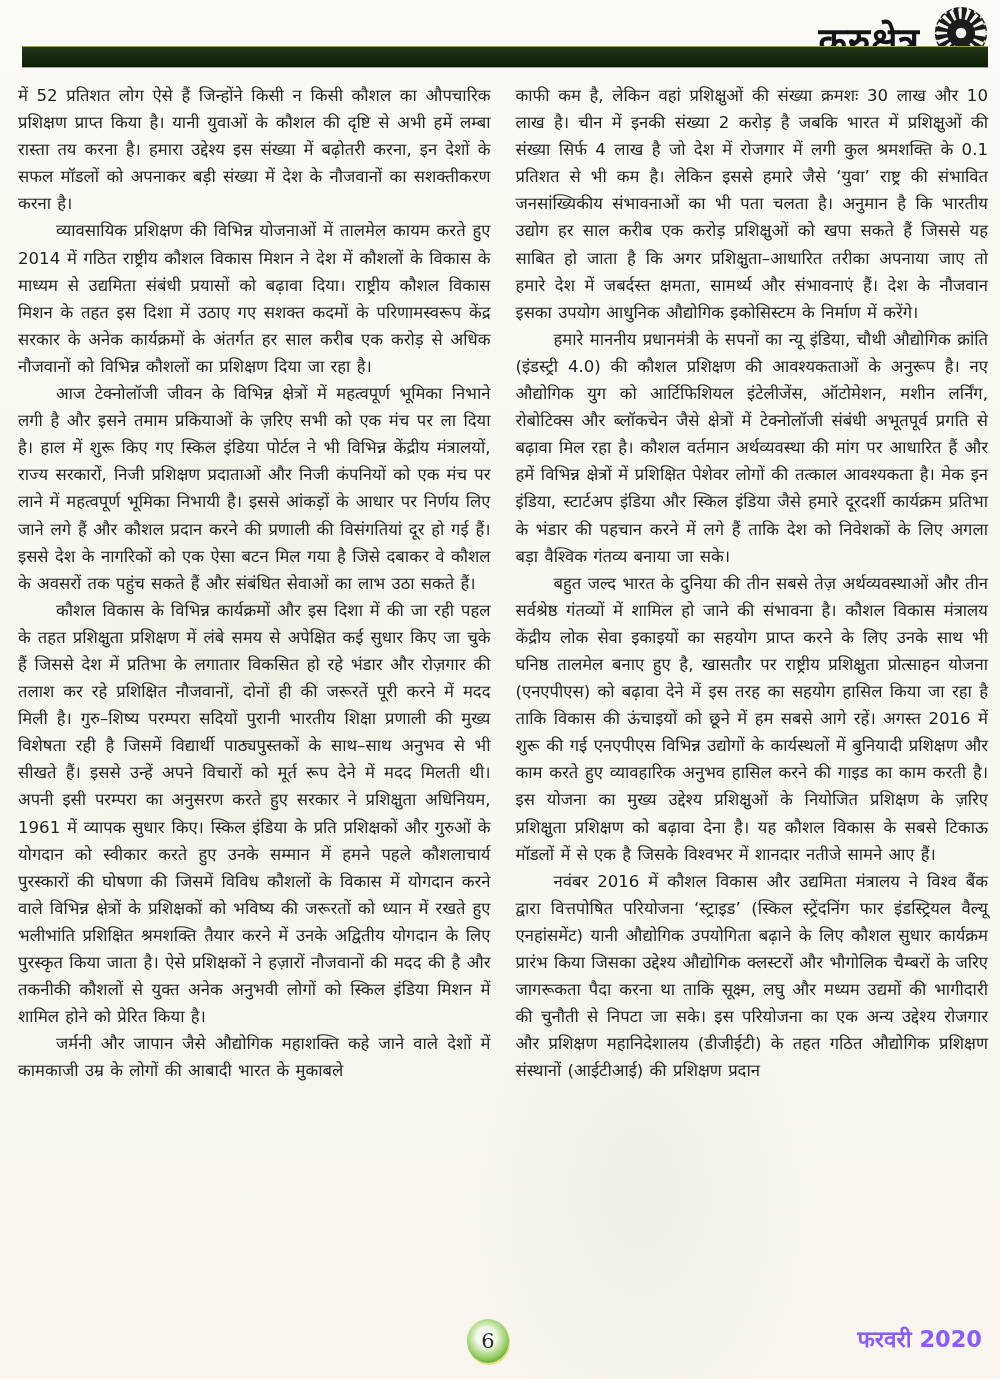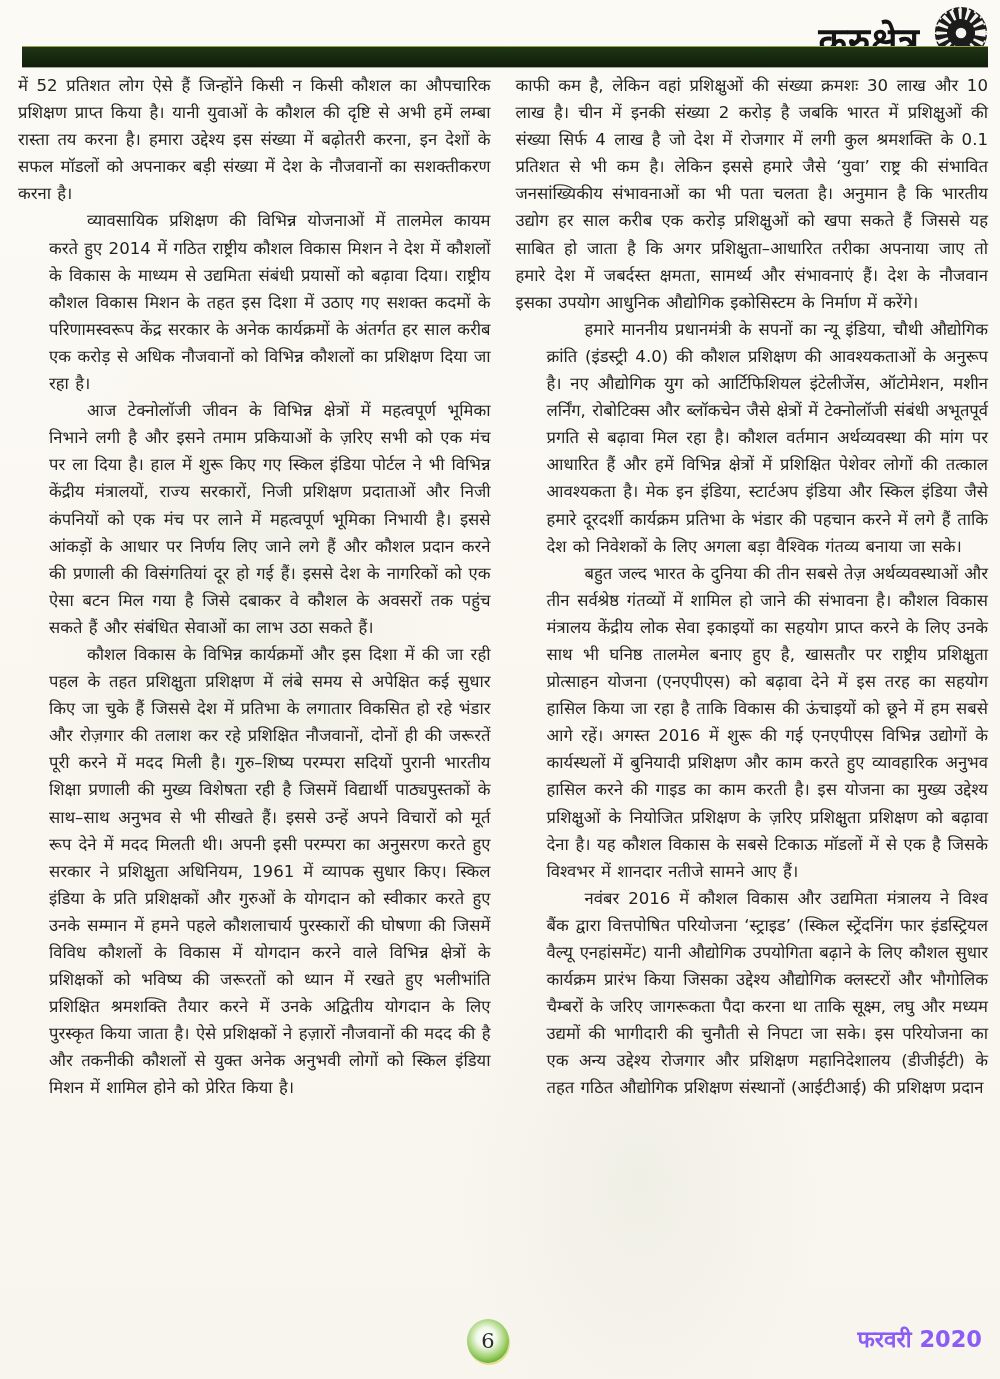--- a/index.html
+++ b/index.html
@@ -50,42 +50,41 @@
     width: 966px;
     height: 20px;
     background: linear-gradient(#203517, #0e1f07);
     border-top: 1px solid #9aa44c;
     box-shadow: 0 1px 0 rgba(0,0,0,0.35);
   }
 
   
   .columns {
     position: absolute;
-    top: 72px;
+    top: 82px;
     left: 18px;
     width: 970px;
     display: flex;
     gap: 25px;
   }
   .col {
     flex: 1 1 0;
     min-width: 0;
   }
   .col p {
     margin: 0;
     font-size: 16.6px;
     line-height: 27.1px;
     text-align: justify;
     text-justify: inter-word;
     color: #222;
     word-spacing: 1px;
   }
   .col p.indent {
     text-indent: 38px;
-    margin-left: 31px;
   }
 
   
   .footer {
     position: absolute;
     left: 0;
     bottom: 0;
     width: 100%;
     height: 62px;
   }
@@ -131,20 +130,21 @@
 </div>
 
 <div class="rule-bar"></div>
 
 <div class="columns">
   <div class="col">
     <p>में 52 प्रतिशत लोग ऐसे हैं जिन्होंने किसी न किसी कौशल का औपचारिक प्रशिक्षण प्राप्त किया है। यानी युवाओं के कौशल की दृष्टि से अभी हमें लम्बा रास्ता तय करना है। हमारा उद्देश्य इस संख्या में बढ़ोतरी करना, इन देशों के सफल मॉडलों को अपनाकर बड़ी संख्या में देश के नौजवानों का सशक्तीकरण करना है।</p>
     <p class="indent">व्यावसायिक प्रशिक्षण की विभिन्न योजनाओं में तालमेल कायम करते हुए 2014 में गठित राष्ट्रीय कौशल विकास मिशन ने देश में कौशलों के विकास के माध्यम से उद्यमिता संबंधी प्रयासों को बढ़ावा दिया। राष्ट्रीय कौशल विकास मिशन के तहत इस दिशा में उठाए गए सशक्त कदमों के परिणामस्वरूप केंद्र सरकार के अनेक कार्यक्रमों के अंतर्गत हर साल करीब एक करोड़ से अधिक नौजवानों को विभिन्न कौशलों का प्रशिक्षण दिया जा रहा है।</p>
     <p class="indent">आज टेक्नोलॉजी जीवन के विभिन्न क्षेत्रों में महत्वपूर्ण भूमिका निभाने लगी है और इसने तमाम प्रकियाओं के ज़रिए सभी को एक मंच पर ला दिया है। हाल में शुरू किए गए स्किल इंडिया पोर्टल ने भी विभिन्न केंद्रीय मंत्रालयों, राज्य सरकारों, निजी प्रशिक्षण प्रदाताओं और निजी कंपनियों को एक मंच पर लाने में महत्वपूर्ण भूमिका निभायी है। इससे आंकड़ों के आधार पर निर्णय लिए जाने लगे हैं और कौशल प्रदान करने की प्रणाली की विसंगतियां दूर हो गई हैं। इससे देश के नागरिकों को एक ऐसा बटन मिल गया है जिसे दबाकर वे कौशल के अवसरों तक पहुंच सकते हैं और संबंधित सेवाओं का लाभ उठा सकते हैं।</p>
     <p class="indent">कौशल विकास के विभिन्न कार्यक्रमों और इस दिशा में की जा रही पहल के तहत प्रशिक्षुता प्रशिक्षण में लंबे समय से अपेक्षित कई सुधार किए जा चुके हैं जिससे देश में प्रतिभा के लगातार विकसित हो रहे भंडार और रोज़गार की तलाश कर रहे प्रशिक्षित नौजवानों, दोनों ही की जरूरतें पूरी करने में मदद मिली है। गुरु–शिष्य परम्परा सदियों पुरानी भारतीय शिक्षा प्रणाली की मुख्य विशेषता रही है जिसमें विद्यार्थी पाठ्यपुस्तकों के साथ–साथ अनुभव से भी सीखते हैं। इससे उन्हें अपने विचारों को मूर्त रूप देने में मदद मिलती थी। अपनी इसी परम्परा का अनुसरण करते हुए सरकार ने प्रशिक्षुता अधिनियम, 1961 में व्यापक सुधार किए। स्किल इंडिया के प्रति प्रशिक्षकों और गुरुओं के योगदान को स्वीकार करते हुए उनके सम्मान में हमने पहले कौशलाचार्य पुरस्कारों की घोषणा की जिसमें विविध कौशलों के विकास में योगदान करने वाले विभिन्न क्षेत्रों के प्रशिक्षकों को भविष्य की जरूरतों को ध्यान में रखते हुए भलीभांति प्रशिक्षित श्रमशक्ति तैयार करने में उनके अद्वितीय योगदान के लिए पुरस्कृत किया जाता है। ऐसे प्रशिक्षकों ने हज़ारों नौजवानों की मदद की है और तकनीकी कौशलों से युक्त अनेक अनुभवी लोगों को स्किल इंडिया मिशन में शामिल होने को प्रेरित किया है।</p>
+    <p class="indent">जर्मनी और जापान जैसे औद्योगिक महाशक्ति कहे जाने वाले देशों में कामकाजी उम्र के लोगों की आबादी भारत के मुकाबले</p>
   </div>
   <div class="col">
     <p>काफी कम है, लेकिन वहां प्रशिक्षुओं की संख्या क्रमशः 30 लाख और 10 लाख है। चीन में इनकी संख्या 2 करोड़ है जबकि भारत में प्रशिक्षुओं की संख्या सिर्फ 4 लाख है जो देश में रोजगार में लगी कुल श्रमशक्ति के 0.1 प्रतिशत से भी कम है। लेकिन इससे हमारे जैसे ‘युवा’ राष्ट्र की संभावित जनसांख्यिकीय संभावनाओं का भी पता चलता है। अनुमान है कि भारतीय उद्योग हर साल करीब एक करोड़ प्रशिक्षुओं को खपा सकते हैं जिससे यह साबित हो जाता है कि अगर प्रशिक्षुता–आधारित तरीका अपनाया जाए तो हमारे देश में जबर्दस्त क्षमता, सामर्थ्य और संभावनाएं हैं। देश के नौजवान इसका उपयोग आधुनिक औद्योगिक इकोसिस्टम के निर्माण में करेंगे।</p>
     <p class="indent">हमारे माननीय प्रधानमंत्री के सपनों का न्यू इंडिया, चौथी औद्योगिक क्रांति (इंडस्ट्री 4.0) की कौशल प्रशिक्षण की आवश्यकताओं के अनुरूप है। नए औद्योगिक युग को आर्टिफिशियल इंटेलीजेंस, ऑटोमेशन, मशीन लर्निंग, रोबोटिक्स और ब्लॉकचेन जैसे क्षेत्रों में टेक्नोलॉजी संबंधी अभूतपूर्व प्रगति से बढ़ावा मिल रहा है। कौशल वर्तमान अर्थव्यवस्था की मांग पर आधारित हैं और हमें विभिन्न क्षेत्रों में प्रशिक्षित पेशेवर लोगों की तत्काल आवश्यकता है। मेक इन इंडिया, स्टार्टअप इंडिया और स्किल इंडिया जैसे हमारे दूरदर्शी कार्यक्रम प्रतिभा के भंडार की पहचान करने में लगे हैं ताकि देश को निवेशकों के लिए अगला बड़ा वैश्विक गंतव्य बनाया जा सके।</p>
     <p class="indent">बहुत जल्द भारत के दुनिया की तीन सबसे तेज़ अर्थव्यवस्थाओं और तीन सर्वश्रेष्ठ गंतव्यों में शामिल हो जाने की संभावना है। कौशल विकास मंत्रालय केंद्रीय लोक सेवा इकाइयों का सहयोग प्राप्त करने के लिए उनके साथ भी घनिष्ठ तालमेल बनाए हुए है, खासतौर पर राष्ट्रीय प्रशिक्षुता प्रोत्साहन योजना (एनएपीएस) को बढ़ावा देने में इस तरह का सहयोग हासिल किया जा रहा है ताकि विकास की ऊंचाइयों को छूने में हम सबसे आगे रहें। अगस्त 2016 में शुरू की गई एनएपीएस विभिन्न उद्योगों के कार्यस्थलों में बुनियादी प्रशिक्षण और काम करते हुए व्यावहारिक अनुभव हासिल करने की गाइड का काम करती है। इस योजना का मुख्य उद्देश्य प्रशिक्षुओं के नियोजित प्रशिक्षण के ज़रिए प्रशिक्षुता प्रशिक्षण को बढ़ावा देना है। यह कौशल विकास के सबसे टिकाऊ मॉडलों में से एक है जिसके विश्वभर में शानदार नतीजे सामने आए हैं।</p>
     <p class="indent">नवंबर 2016 में कौशल विकास और उद्यमिता मंत्रालय ने विश्व बैंक द्वारा वित्तपोषित परियोजना ‘स्ट्राइड’ (स्किल स्ट्रेंदनिंग फार इंडस्ट्रियल वैल्यू एनहांसमेंट) यानी औद्योगिक उपयोगिता बढ़ाने के लिए कौशल सुधार कार्यक्रम प्रारंभ किया जिसका उद्देश्य औद्योगिक क्लस्टरों और भौगोलिक चैम्बरों के जरिए जागरूकता पैदा करना था ताकि सूक्ष्म, लघु और मध्यम उद्यमों की भागीदारी की चुनौती से निपटा जा सके। इस परियोजना का एक अन्य उद्देश्य रोजगार और प्रशिक्षण महानिदेशालय (डीजीईटी) के तहत गठित औद्योगिक प्रशिक्षण संस्थानों (आईटीआई) की प्रशिक्षण प्रदान</p>
   </div>
 </div>
 
 <div class="footer">

